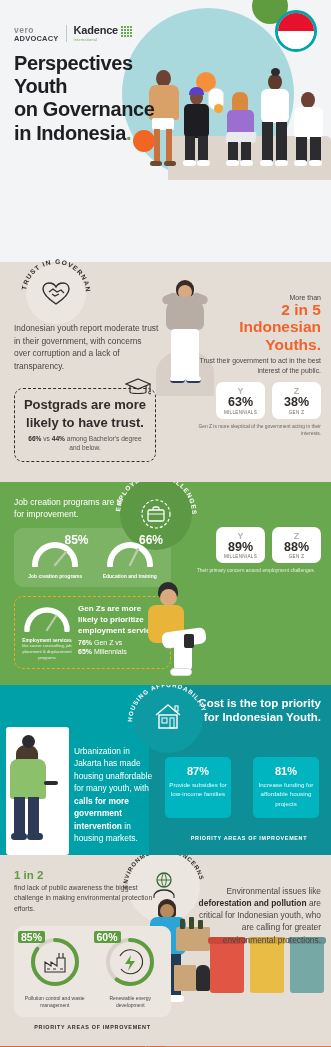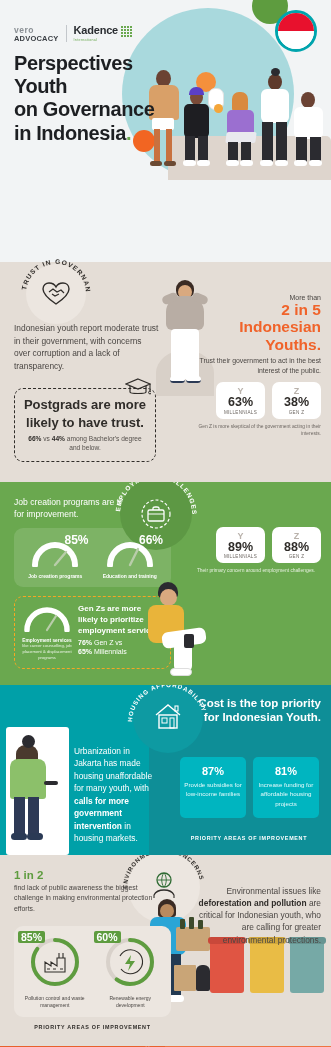--- a/index.html
+++ b/index.html
@@ -89,21 +89,21 @@
   .emp-right { position:absolute; right:10px; top:36px; width:130px; text-align:right; }
   .emp-rh { font-size:8.6px; color:#fff; line-height:1.45; }
   .emp-note { font-size:4.9px; color:#e6f0df; line-height:1.4; margin-top:5px; text-align:center;}
 
   
   .house { position:relative; background:#00a0a8; padding:14px 0 14px; min-height:170px; overflow:hidden;}
   .house-panel { position:absolute; right:0; top:0; bottom:0; width:182px; background:#0e8e97;
       border-radius:26px 0 0 0; }
   .house-h { position:absolute; right:10px; top:12px; width:138px; text-align:right;
       font-size:11.5px; font-weight:bold; color:#fff; line-height:1.2; }
-  .house-cards { position:absolute; right:12px; top:72px; display:flex; gap:7px; }
+  .house-cards { position:absolute; right:12px; top:72px; display:flex; gap:22px; }
   .hcard { background:#00b5c0; border-radius:5px; width:66px; padding:8px 4px 10px; text-align:center; }
   .hcard .n { font-size:11px; font-weight:bold; color:#fff; }
   .hcard .l { font-size:6.2px; color:#e5fbfc; line-height:1.5; margin-top:3px;}
   .paoi { position:absolute; right:12px; bottom:14px; width:140px; text-align:center;
       font-size:5.4px; font-weight:bold; color:#fff; letter-spacing:.7px; }
   .house-left { position:relative; padding-left:14px; width:160px; z-index:2;}
   .door { position:absolute; left:6px; top:28px; width:63px; height:128px; background:#fff;
       border-radius:3px; }
   .house-p { position:absolute; left:74px; top:46px; width:80px; font-size:8.4px;
       color:#fff; line-height:1.48; }

